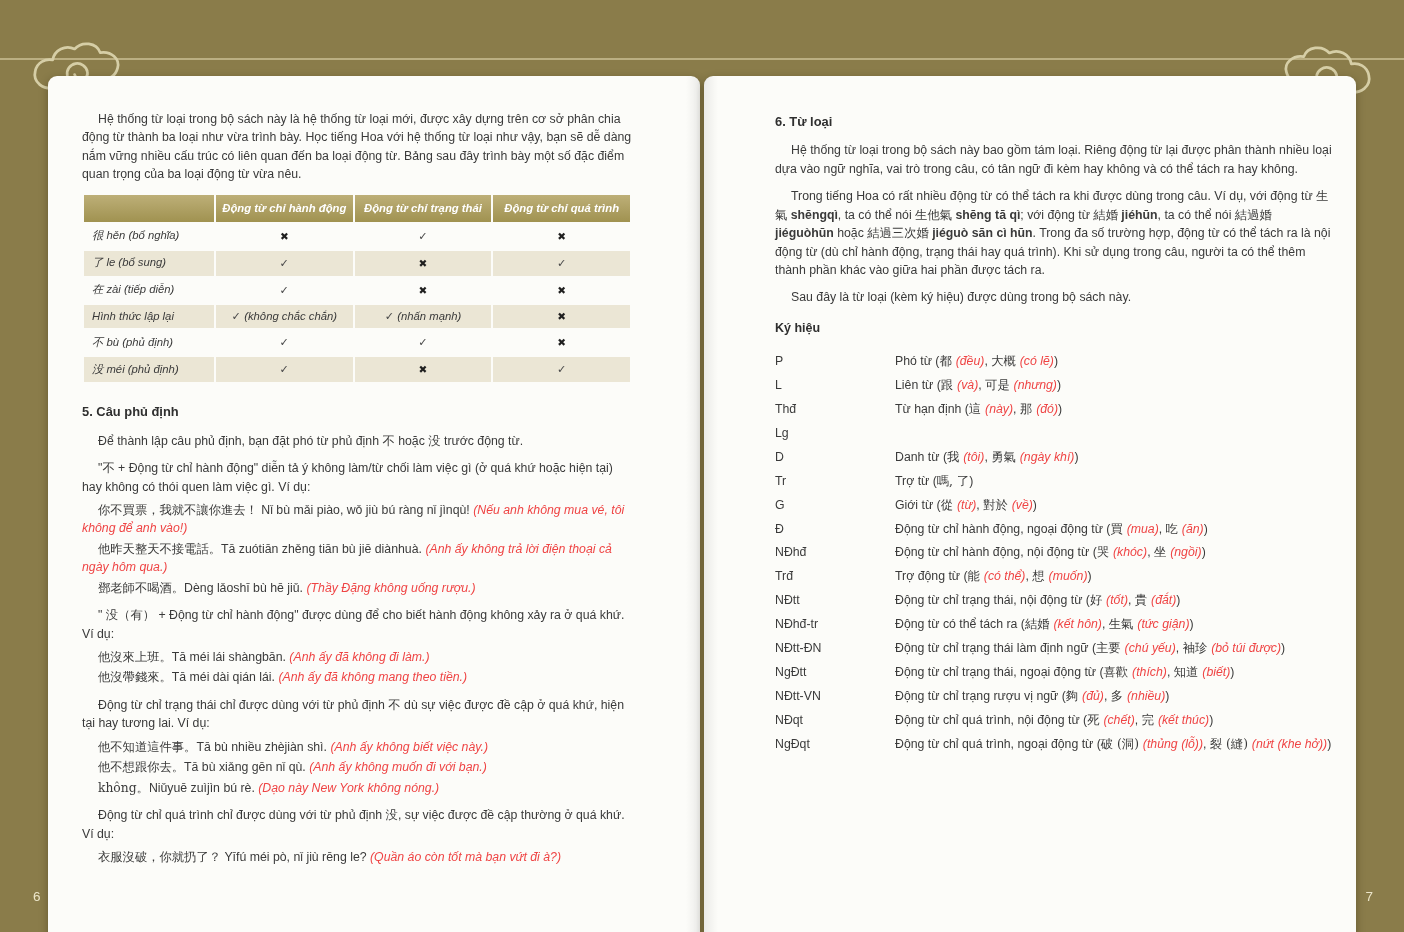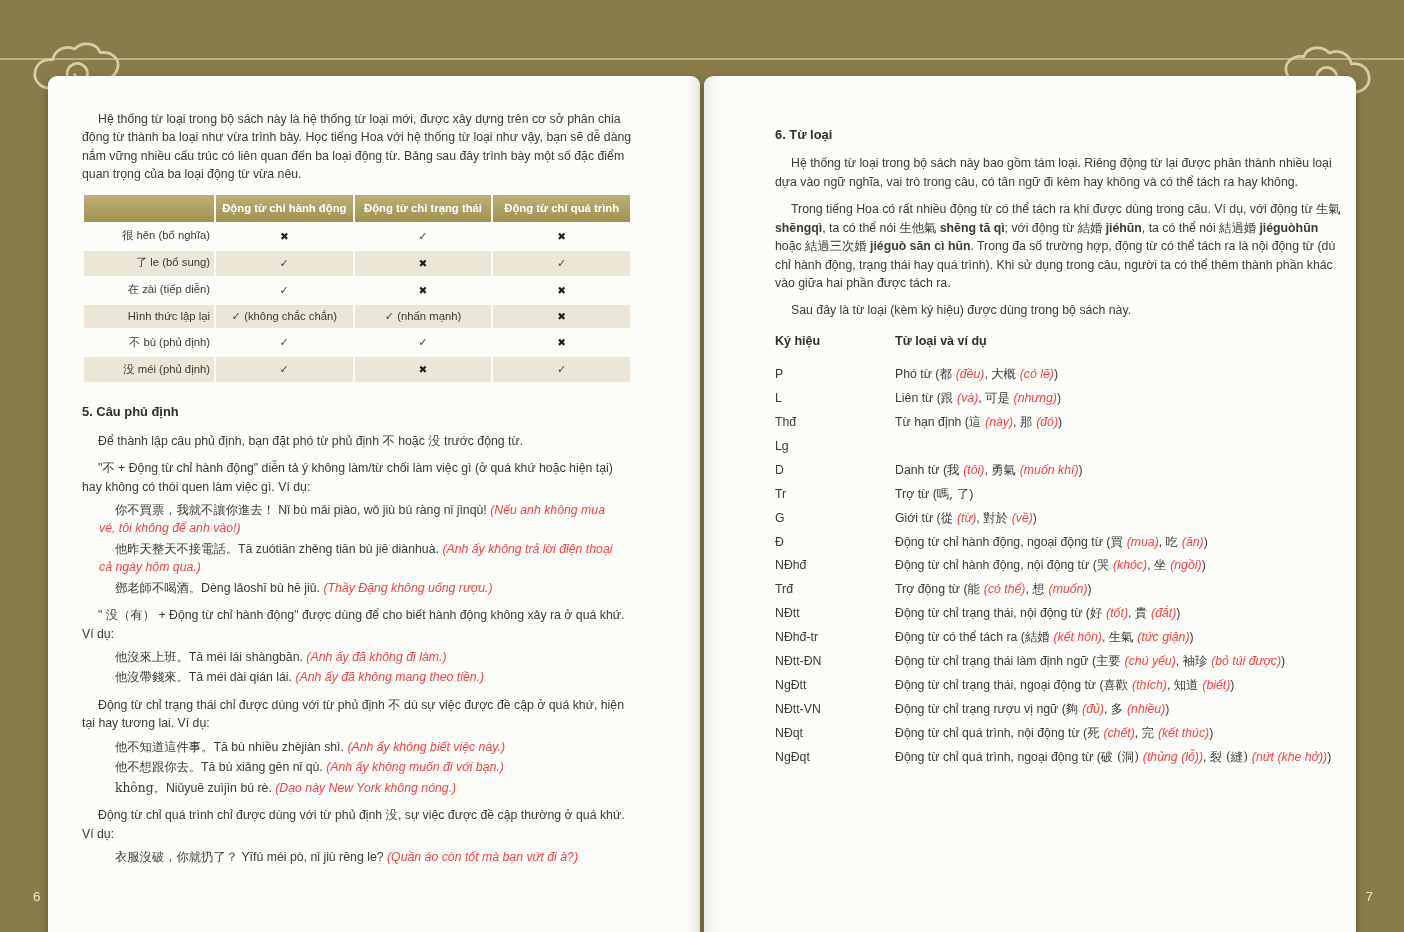--- a/index.html
+++ b/index.html
@@ -21,47 +21,47 @@
   }
   .page-left{left:48px;}
   .page-right{left:704px;}
   .page-left::after{content:"";position:absolute;right:0;top:0;bottom:0;width:14px;
     background:linear-gradient(to left,rgba(0,0,0,.07),rgba(0,0,0,0));}
   .page-right::before{content:"";position:absolute;left:0;top:0;bottom:0;width:14px;
     background:linear-gradient(to right,rgba(0,0,0,.07),rgba(0,0,0,0));}
 
   .content{font-size:12.3px;line-height:1.5;}
   .page-left .content{padding:34px 68px 0 34px;}
-  .page-right .content{padding:36px 8px 0 71px;margin-top:13px;}
+  .page-right .content{padding:36px 24px 0 71px;}
 
   p.indent{text-indent:16px;margin:0 0 9px;}
   h3.section{font-size:12.9px;font-weight:bold;margin:0 0 10px;color:#2f2f2f;}
   .page-left h3.section{margin-top:18px;}
 
   
   table.verb{border-collapse:separate;border-spacing:2px;width:100%;table-layout:fixed;
-    margin:6px 0 2px;font-size:11.3px;}
+    margin:6px 0 2px;font-size:11.3px;font-style:italic;}
   table.verb th{background:linear-gradient(180deg,#bdaf78,#a09250);color:#fff;font-weight:bold;
     padding:5px 2px;text-align:center;font-size:11.3px;}
   table.verb th:first-child{width:126px;}
   table.verb td{padding:3.5px 4px;text-align:center;background:#fcfcf9;}
   table.verb tbody tr:nth-child(even) td{background:#ebe6d5;}
-  table.verb td.rowlabel{text-align:right;padding-left:8px;margin-top:20px;}
+  table.verb td.rowlabel{text-align:left;padding-left:8px;margin-top:20px;}
   .mark-x{font-weight:bold;color:#1f1f1f;font-size:10.5px;}
   .mark-c{color:#4c4c4c;}
   .cellnote{color:#3a3a3a;}
 
   
   .seg-zh{font-family:"DejaVu Serif","Liberation Serif",serif;}
   .seg-bl{color:#ef4444;font-style:italic;}
   .seg-b{font-weight:bold;}
   .seg-t{}
 
   
-  .blk{margin:2px 17px;text-indent:16px;}
+  .blk{margin:2px 0;text-indent:16px;}
   .blk.para{margin:9px 0 5px;}
 
   
   .symhead{display:flex;font-weight:bold;font-size:12.5px;margin:12px 0 16px;color:#2f2f2f;}
   .symkey{width:120px;flex:none;}
   .symrow{display:flex;margin-bottom:8px;font-size:12.3px;line-height:1.3;}
   .symdesc{flex:1;}
 
   .pageno{position:absolute;bottom:28px;color:#ece6ca;font-size:13.5px;}
   .pageno-left{left:33px;}
@@ -165,41 +165,40 @@
 <div class="page page-right">
   <div class="content">
     <h3 class="section">6. Từ loại</h3>
 
     <p class="indent">Hệ thống từ loại trong bộ sách này bao gồm tám loại. Riêng động từ lại được phân thành nhiều loại dựa vào ngữ nghĩa, vai trò trong câu, có tân ngữ đi kèm hay không và có thể tách ra hay không.</p>
     <p class="indent"><span class="seg-t">Trong tiếng Hoa có rất nhiều động từ có thể tách ra khi được dùng trong câu. Ví dụ, với động từ </span><span class="seg-zh">生氣</span><span class="seg-b"> shēngqì</span><span class="seg-t">, ta có thể nói </span><span class="seg-zh">生他氣</span><span class="seg-b"> shēng tā qì</span><span class="seg-t">; với động từ </span><span class="seg-zh">結婚</span><span class="seg-b"> jiéhūn</span><span class="seg-t">, ta có thể nói </span><span class="seg-zh">結過婚</span><span class="seg-b"> jiéguòhūn</span><span class="seg-t"> hoặc </span><span class="seg-zh">結過三次婚</span><span class="seg-b"> jiéguò sān cì hūn</span><span class="seg-t">. Trong đa số trường hợp, động từ có thể tách ra là nội động từ (dù chỉ hành động, trạng thái hay quá trình). Khi sử dụng trong câu, người ta có thể thêm thành phần khác vào giữa hai phần được tách ra.</span></p>
     <p class="indent">Sau đây là từ loại (kèm ký hiệu) được dùng trong bộ sách này.</p>
 
     <div class="symhead">
       <div class="symkey">Ký hiệu</div>
-      <div class="symdesc">Từ loại và ví dụ</div>
     </div>
     <div>
         <div class="symrow">
           <div class="symkey">P</div>
           <div class="symdesc"><span class="seg-t">Phó từ (</span><span class="seg-zh">都 </span><span class="seg-bl">(đều)</span><span class="seg-t">, </span><span class="seg-zh">大概 </span><span class="seg-bl">(có lẽ)</span><span class="seg-t">)</span></div>
         </div>
         <div class="symrow">
           <div class="symkey">L</div>
           <div class="symdesc"><span class="seg-t">Liên từ (</span><span class="seg-zh">跟 </span><span class="seg-bl">(và)</span><span class="seg-t">, </span><span class="seg-zh">可是 </span><span class="seg-bl">(nhưng)</span><span class="seg-t">)</span></div>
         </div>
         <div class="symrow">
           <div class="symkey">Thđ</div>
           <div class="symdesc"><span class="seg-t">Từ hạn định (</span><span class="seg-zh">這 </span><span class="seg-bl">(này)</span><span class="seg-t">, </span><span class="seg-zh">那 </span><span class="seg-bl">(đó)</span><span class="seg-t">)</span></div>
         </div>
         <div class="symrow">
           <div class="symkey">Lg</div>
         </div>
         <div class="symrow">
           <div class="symkey">D</div>
-          <div class="symdesc"><span class="seg-t">Danh từ (</span><span class="seg-zh">我 </span><span class="seg-bl">(tôi)</span><span class="seg-t">, </span><span class="seg-zh">勇氣 </span><span class="seg-bl">(muốn khí)</span><span class="seg-t">)</span></div>
+          <div class="symdesc"><span class="seg-t">Danh từ (</span><span class="seg-zh">我 </span><span class="seg-bl">(tôi)</span><span class="seg-t">, </span><span class="seg-zh">勇氣 </span><span class="seg-bl">(ngày khí)</span><span class="seg-t">)</span></div>
         </div>
         <div class="symrow">
           <div class="symkey">Tr</div>
           <div class="symdesc"><span class="seg-t">Trợ từ (</span><span class="seg-zh">嗎, 了</span><span class="seg-t">)</span></div>
         </div>
         <div class="symrow">
           <div class="symkey">G</div>
           <div class="symdesc"><span class="seg-t">Giới từ (</span><span class="seg-zh">從 </span><span class="seg-bl">(từ)</span><span class="seg-t">, </span><span class="seg-zh">對於 </span><span class="seg-bl">(về)</span><span class="seg-t">)</span></div>
         </div>
         <div class="symrow">

